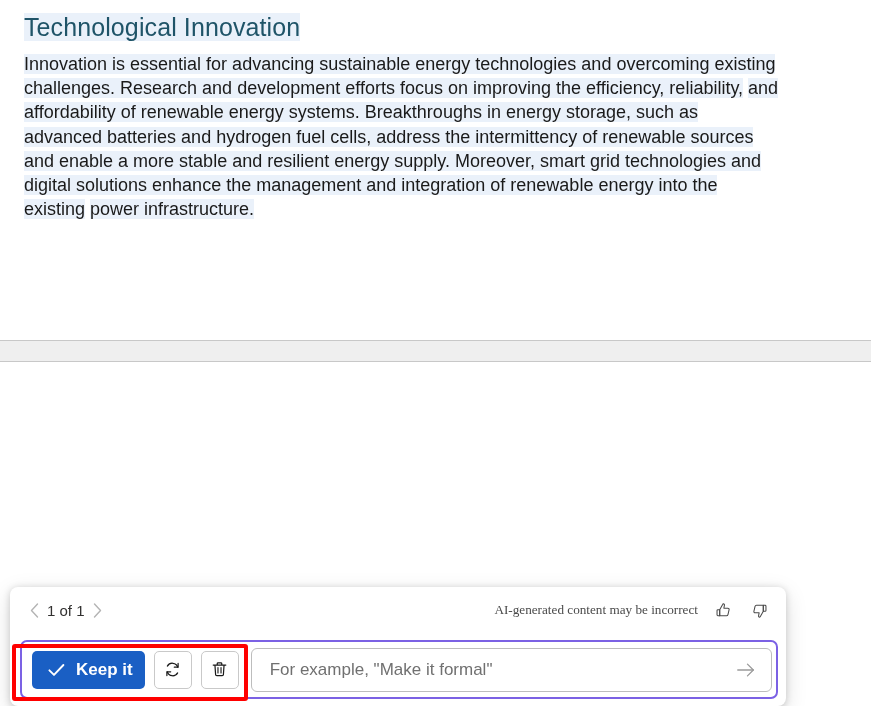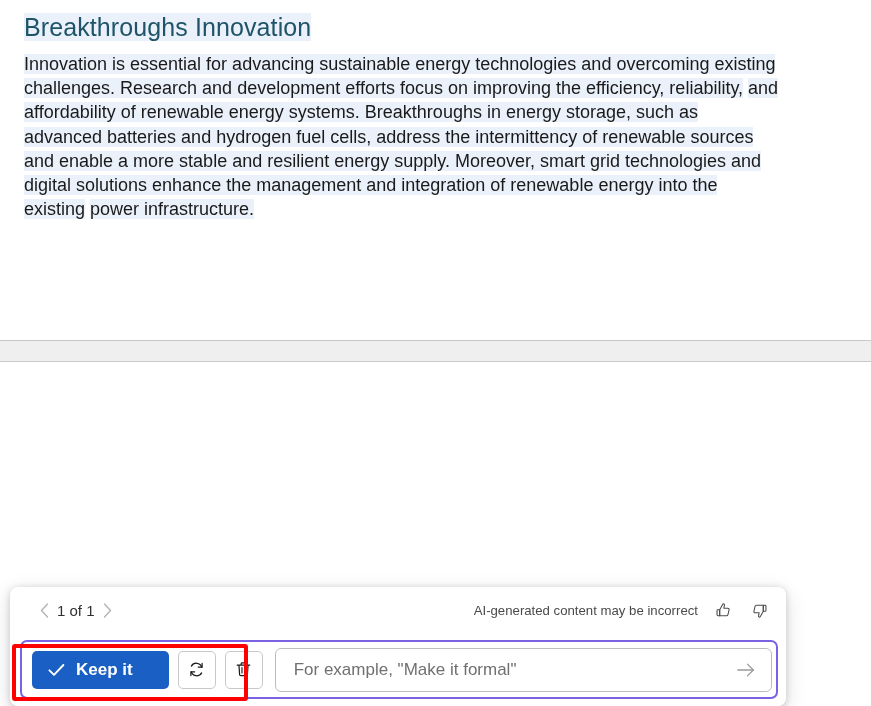--- a/index.html
+++ b/index.html
@@ -87,21 +87,21 @@
     box-shadow: 0 1.6px 7px rgba(0,0,0,.17), 0 6px 22px rgba(0,0,0,.13);
     box-sizing: border-box;
     overflow: hidden;
     z-index: 5;
   }
 
   .ai-topbar {
     display: flex;
     align-items: center;
     height: 46px;
-    padding: 0 16px 0 24px;
+    padding: 0 16px 0 14px;
     box-sizing: border-box;
     justify-content: flex-end;
   }
 
   .nav-chevron {
     width: 20px;
     height: 24px;
     display: flex;
     align-items: center;
     justify-content: center;
@@ -133,20 +133,21 @@
   .disclaimer {
     margin-left: auto;
     display: flex;
     align-items: center;
     gap: 14px;
   }
   .disclaimer-text {
     font-size: 13.2px;
     color: #4a4a4a;
     white-space: nowrap;
+    font-family: Liberation Serif, serif;
   }
   .vote-btn {
     width: 22px;
     height: 22px;
     display: flex;
     align-items: center;
     justify-content: center;
     color: #4a4a4a;
     flex: none;
   }
@@ -184,21 +185,21 @@
     z-index: 2;
     margin-left: 8px;
   }
 
   .keep-btn {
     display: flex;
     align-items: center;
     justify-content: flex-start;
     gap: 11px;
     height: 38px;
-    padding: 0 36px 0 16px;
+    padding: 0 12px 0 16px;
     background: #1a5fc4;
     color: #ffffff;
     border: none;
     border-radius: 5px;
     font-family: "Liberation Sans", sans-serif;
     font-size: 17px;
     font-weight: bold;
     cursor: pointer;
     white-space: nowrap;
   }
@@ -269,21 +270,21 @@
     cursor: pointer;
     flex: none;
   }
 </style>
 </head>
 <body>
 
 <div class="doc-canvas">
 
   <div class="doc-page page-one">
-    <h2 class="doc-heading heading-tech">Breakthroughs Innovation</h2>
+    <h2 class="doc-heading heading-tech">Technological Innovation</h2>
 
     <p class="doc-para para-tech"><span class="ln">Innovation is essential for advancing sustainable energy technologies and overcoming existing</span> <span class="ln">challenges. Research and development efforts focus on improving the efficiency, reliability,</span> <span class="ln">and affordability of renewable energy systems. Breakthroughs in energy storage, such as</span> <span class="ln">advanced batteries and hydrogen fuel cells, address the intermittency of renewable sources</span> <span class="ln">and enable a more stable and resilient energy supply. Moreover, smart grid technologies and</span> <span class="ln">digital solutions enhance the management and integration of renewable energy into the existing</span> <span class="ln">power infrastructure.</span></p>
   </div>
 
   <div class="page-break"></div>
 
   <div class="doc-page page-two">
     
 
     

